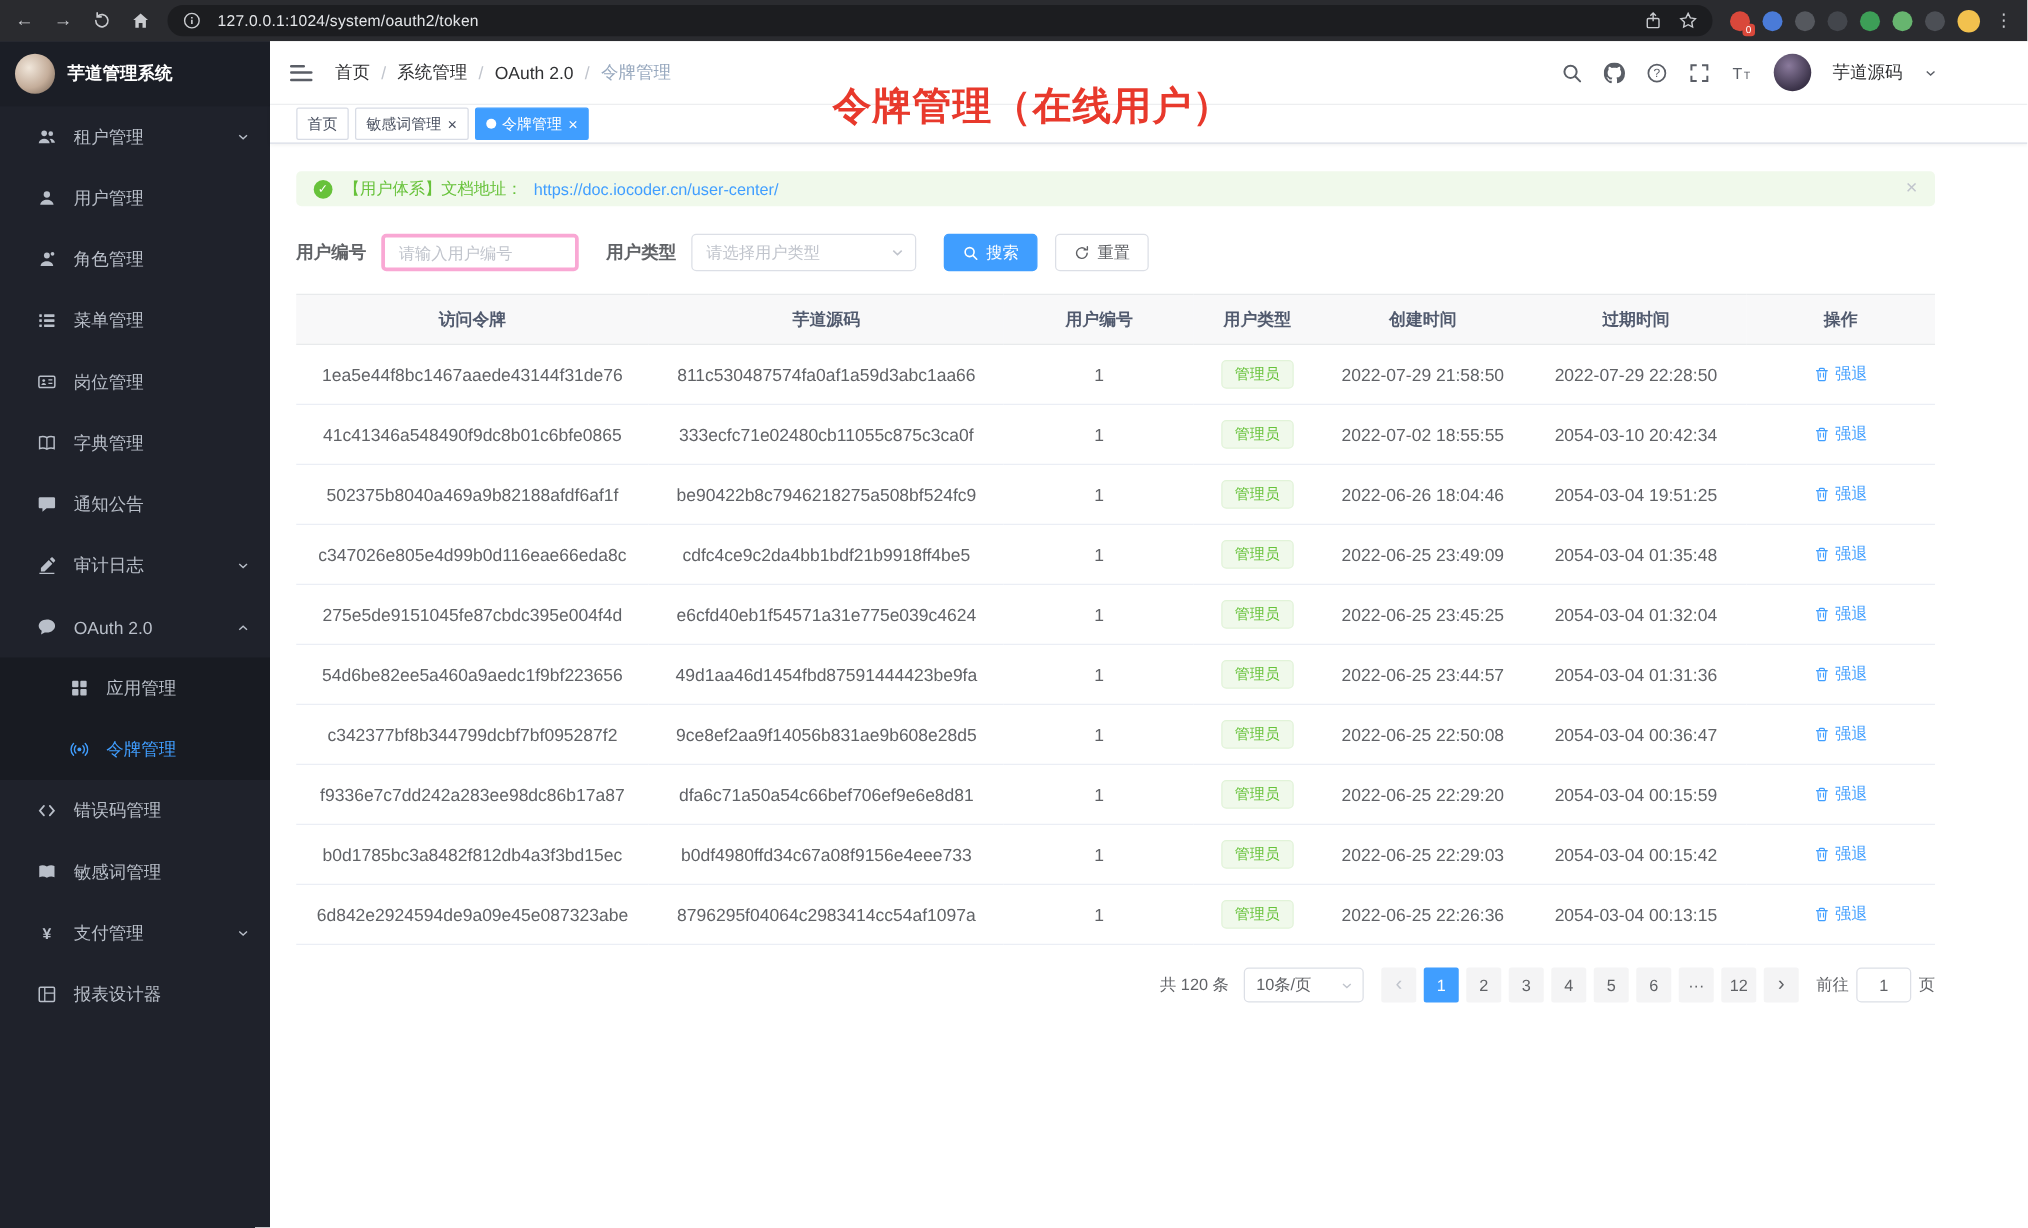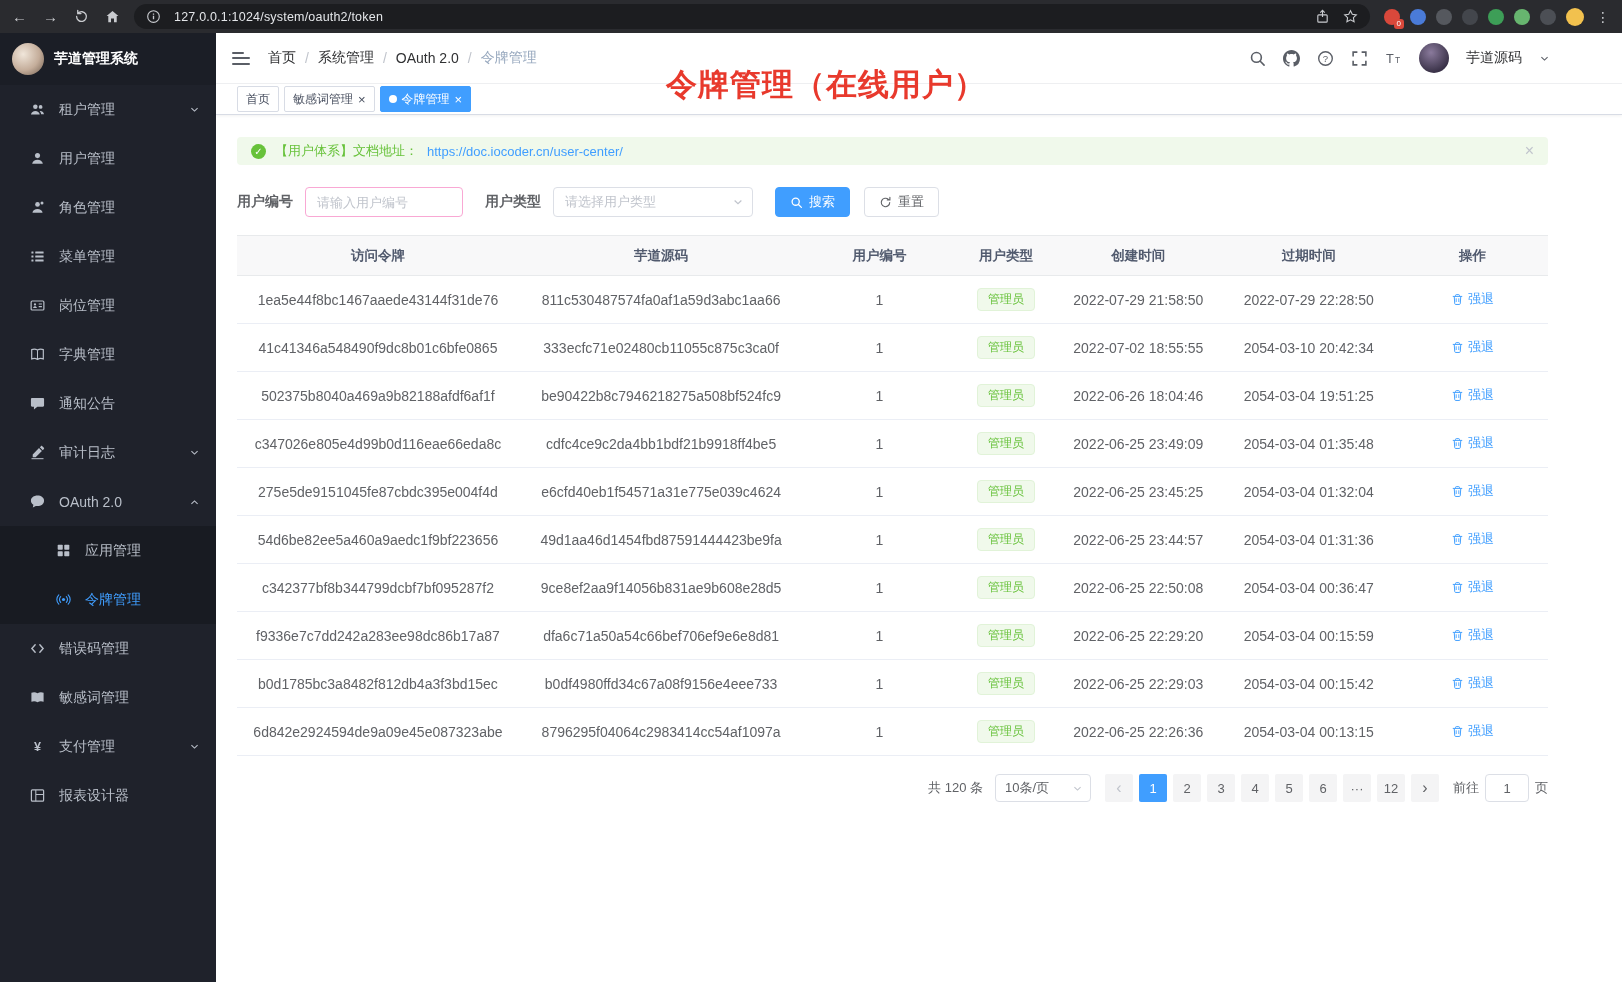--- a/index.html
+++ b/index.html
@@ -65,23 +65,23 @@
 
   
   .content { flex:1; padding:22px 74px 0 21px; overflow:hidden; }
   .alert { height:28px; background:#f0f9eb; border-radius:4px; display:flex; align-items:center; gap:9px; padding:0 14px; color:#67c23a; font-size:13px; position:relative; margin-bottom:22px; }
   .alert-check { width:15px; height:15px; background:#67c23a; color:#fff; border-radius:50%; font-size:10px; display:inline-flex; align-items:center; justify-content:center; flex-shrink:0; }
   .alert a { color:#409eff; text-decoration:none; cursor:pointer; }
   .alert-close { position:absolute; right:14px; color:#c0c4cc; font-size:16px; cursor:pointer; }
 
   .filters { display:flex; align-items:center; margin-bottom:18px; font-size:14px; color:#606266; }
   .filters label { font-weight:bold; margin-right:12px; }
-  .f-input { width:158px; height:30px; border:1px solid #f9a8d4; border-radius:4px; padding:0 11px; font-size:13px; color:#606266; outline:none; margin-right:22px; }
+  .f-input { width:158px; height:30px; border:3px solid #f9a8d4; border-radius:4px; padding:0 11px; font-size:13px; color:#606266; outline:none; margin-right:22px; }
   .f-input::placeholder { color:#c0c4cc; }
-  .select { width:200px; height:30px; border:1px solid #dcdfe6; border-radius:4px; display:flex; align-items:center; justify-content:space-between; padding:0 8px 0 11px; color:#c0c4cc; font-size:13px; background:#fff; cursor:pointer; margin-right:22px; }
+  .select { width:180px; height:30px; border:1px solid #dcdfe6; border-radius:4px; display:flex; align-items:center; justify-content:space-between; padding:0 8px 0 11px; color:#c0c4cc; font-size:13px; background:#fff; cursor:pointer; margin-right:22px; }
   .select .icon svg { width:12px; height:12px; color:#c0c4cc; }
   .btn { height:30px; border:1px solid #dcdfe6; background:#fff; color:#606266; font-size:13px; border-radius:4px; padding:0 14px; display:inline-flex; align-items:center; gap:6px; cursor:pointer; }
   .btn svg { width:13px; height:13px; }
   .btn.primary { background:#409eff; border-color:#409eff; color:#fff; margin-right:14px; }
 
   table { width:100%; border-collapse:collapse; font-size:14px; color:#606266; table-layout:fixed; }
   thead th { background:#f8f8f9; color:#515a6e; font-weight:bold; font-size:13.5px; height:40px; border-top:1px solid #e8eaec; border-bottom:1px solid #e8eaec; text-align:center; }
   tbody td { height:48px; border-bottom:1px solid #ebeef5; text-align:center; white-space:nowrap; overflow:hidden; }
   .badge { display:inline-block; background:#f0f9eb; border:1px solid #e1f3d8; color:#67c23a; font-size:12px; padding:3px 10px; border-radius:4px; line-height:1.2; }
   .action-link { color:#409eff; font-size:13px; display:inline-flex; align-items:center; gap:4px; cursor:pointer; }

